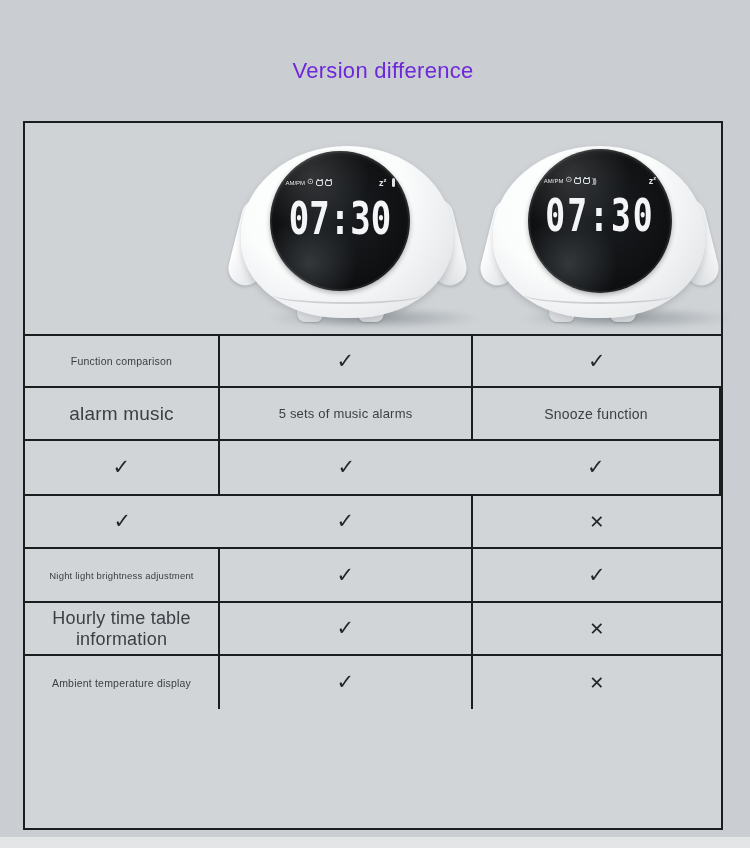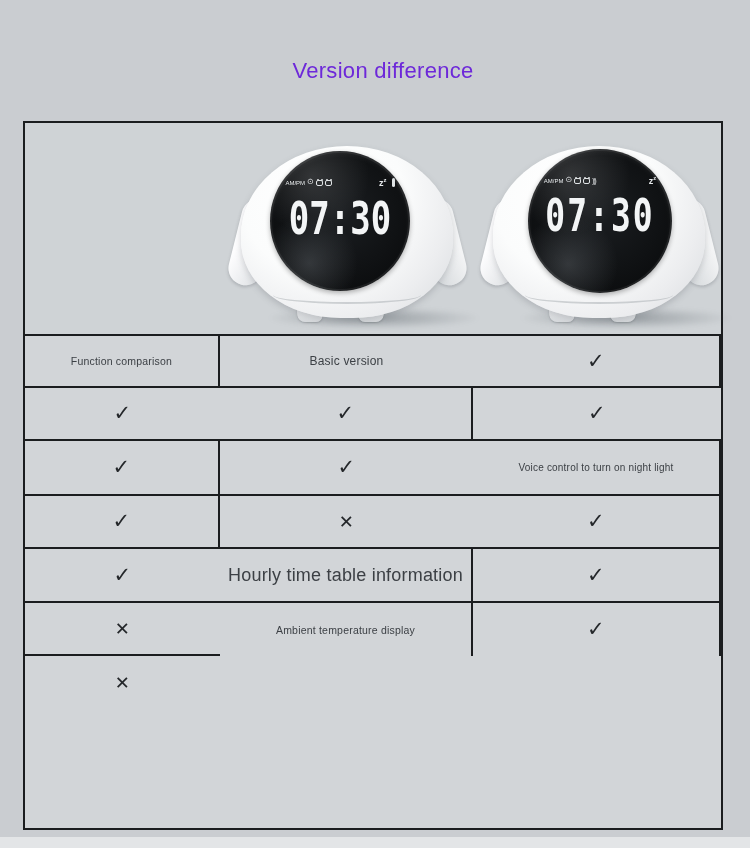--- a/index.html
+++ b/index.html
@@ -160,50 +160,56 @@
         <div class="time segment">07:30</div>
       </div>
     </div>
 
   </div>
 
   <div class="grid" id="grid">
     <div class="cell c1 r1">
         <span>Function comparison</span>
       </div>
-    <div class="cell c3 r1">
-        <span>Basic version</span>
-      </div>
       <div class="cell c2 r2">
         <span class="mark">✓</span>
       </div>
       <div class="cell c3 r2">
         <span class="mark">✓</span>
       </div>
+      <div class="cell c1 r3">
+        <span>alarm music</span>
+      </div>
+      <div class="cell c2 r3">
+        <span>5 sets of music alarms</span>
+      </div>
+      <div class="cell c1 r4">
+        <span>Snooze function</span>
+      </div>
       <div class="cell c2 r4">
         <span class="mark">✓</span>
       </div>
       <div class="cell c3 r4">
         <span class="mark">✓</span>
       </div>
       <div class="cell c2 r5">
         <span class="mark">✓</span>
       </div>
       <div class="cell c3 r5">
         <span class="mark">✓</span>
-      </div>
-      <div class="cell c1 r6">
-        <span>Voice control to turn on night light</span>
       </div>
       <div class="cell c2 r6">
         <span class="mark">✓</span>
       </div>
       <div class="cell c3 r6">
         <span class="mark cross">✕</span>
       </div>
+      <div class="cell c1 r7">
+        <span>Night light brightness adjustment</span>
+      </div>
       <div class="cell c2 r7">
         <span class="mark">✓</span>
       </div>
       <div class="cell c3 r7">
         <span class="mark">✓</span>
       </div>
       <div class="cell c1 r8">
         <span>Hourly time table information</span>
       </div>
       <div class="cell c2 r8">

